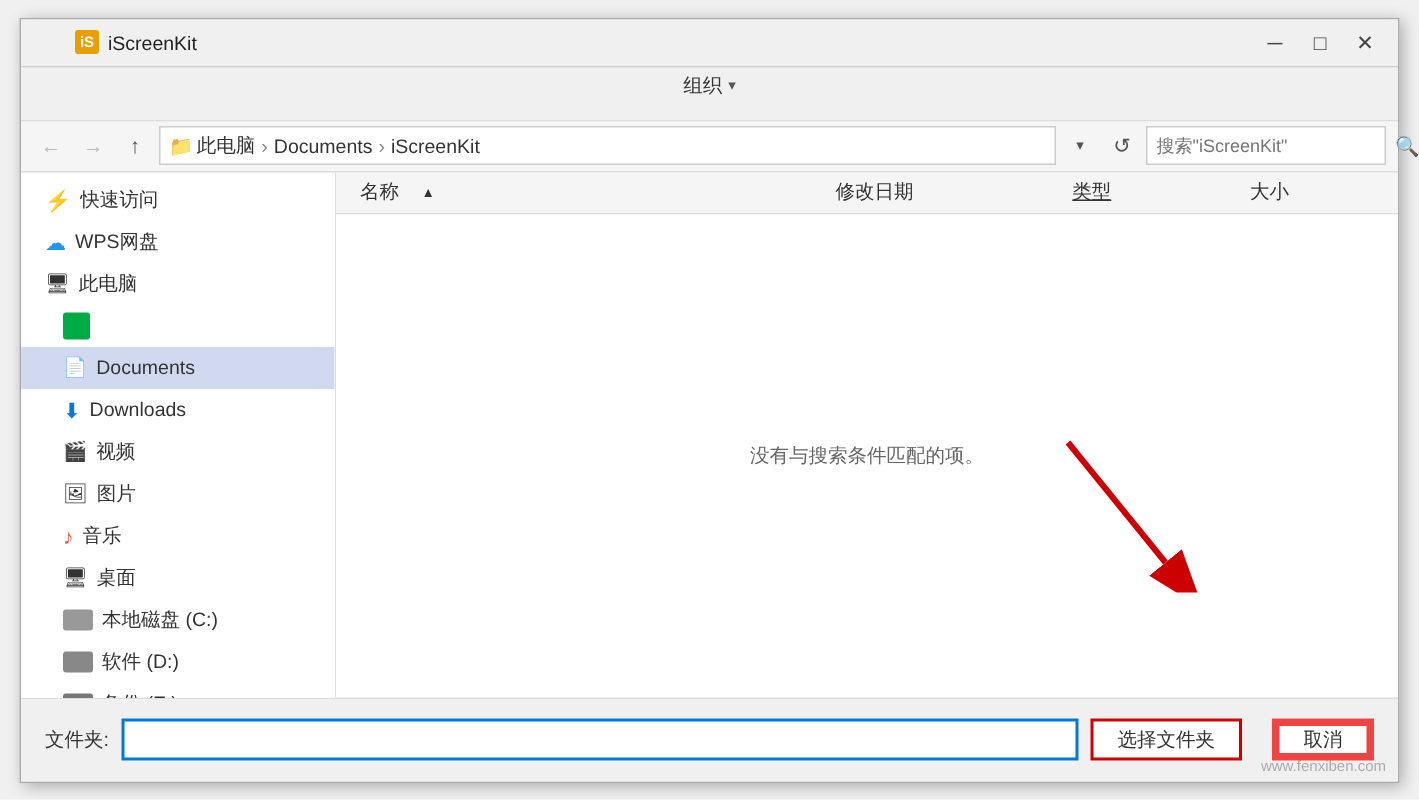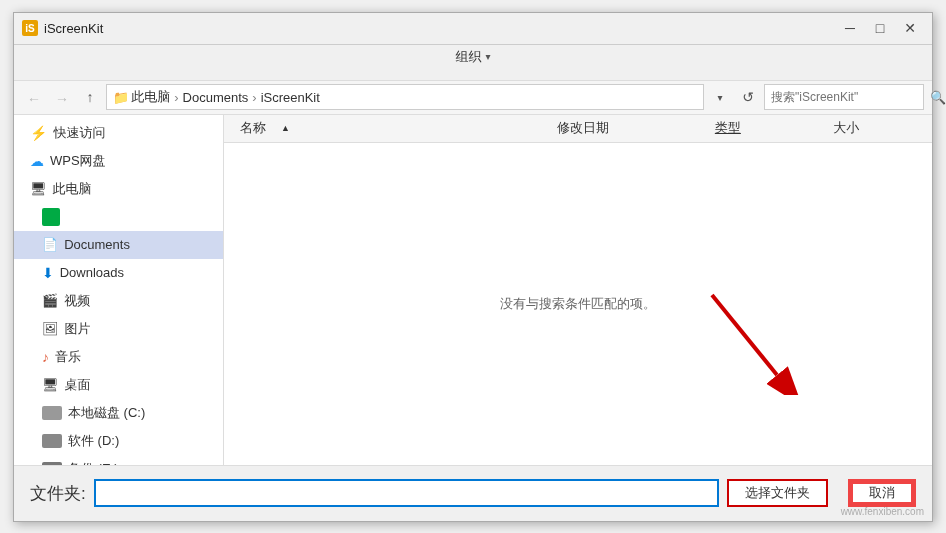--- a/index.html
+++ b/index.html
@@ -45,20 +45,21 @@
       width: 16px;
       height: 16px;
       background: #e8a000;
       border-radius: 2px;
       display: flex;
       align-items: center;
       justify-content: center;
       font-size: 10px;
       color: white;
       font-weight: bold;
+      margin-left: 28px;
     }
     .title-text {
       font-size: 13px;
       color: #222;
     }
     .title-bar-controls {
       display: flex;
       gap: 2px;
     }
     .title-btn {
@@ -271,21 +272,21 @@
       height: 56px;
       background: #f0f0f0;
       border-top: 1px solid #ddd;
       display: flex;
       align-items: center;
       padding: 0 16px;
       gap: 8px;
       flex-shrink: 0;
     }
     .folder-label {
-      font-size: 17px;
+      font-size: 13px;
       color: #333;
       white-space: nowrap;
     }
     .folder-input {
       flex: 1;
       height: 28px;
       border: 2px solid #0078d4;
       outline: none;
       padding: 0 6px;
       font-size: 13px;

